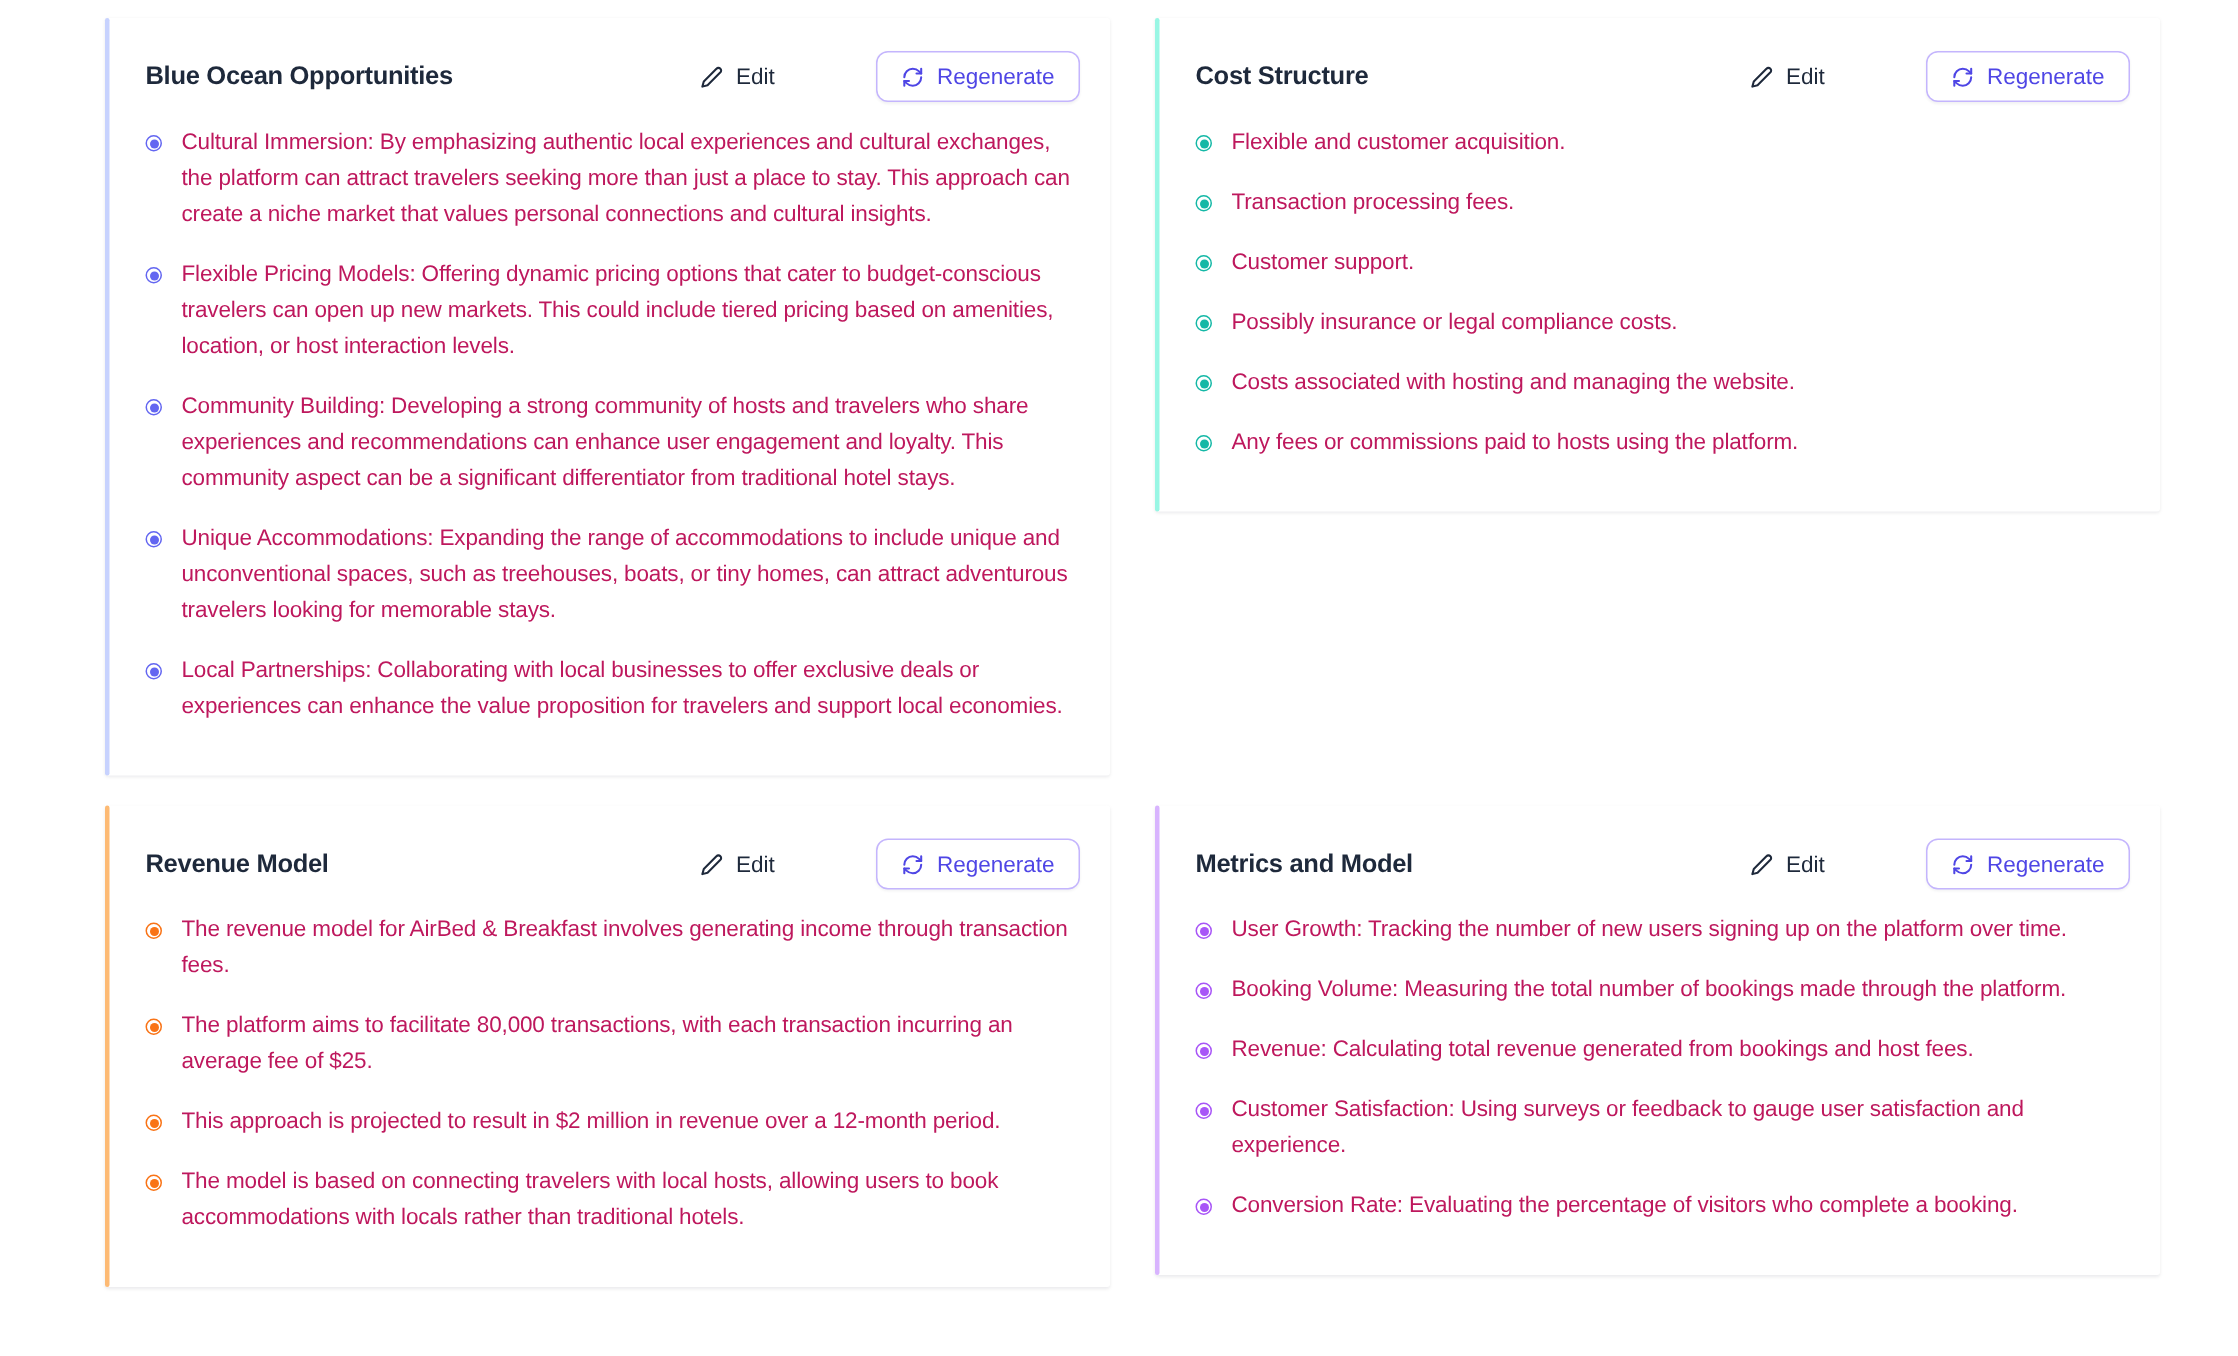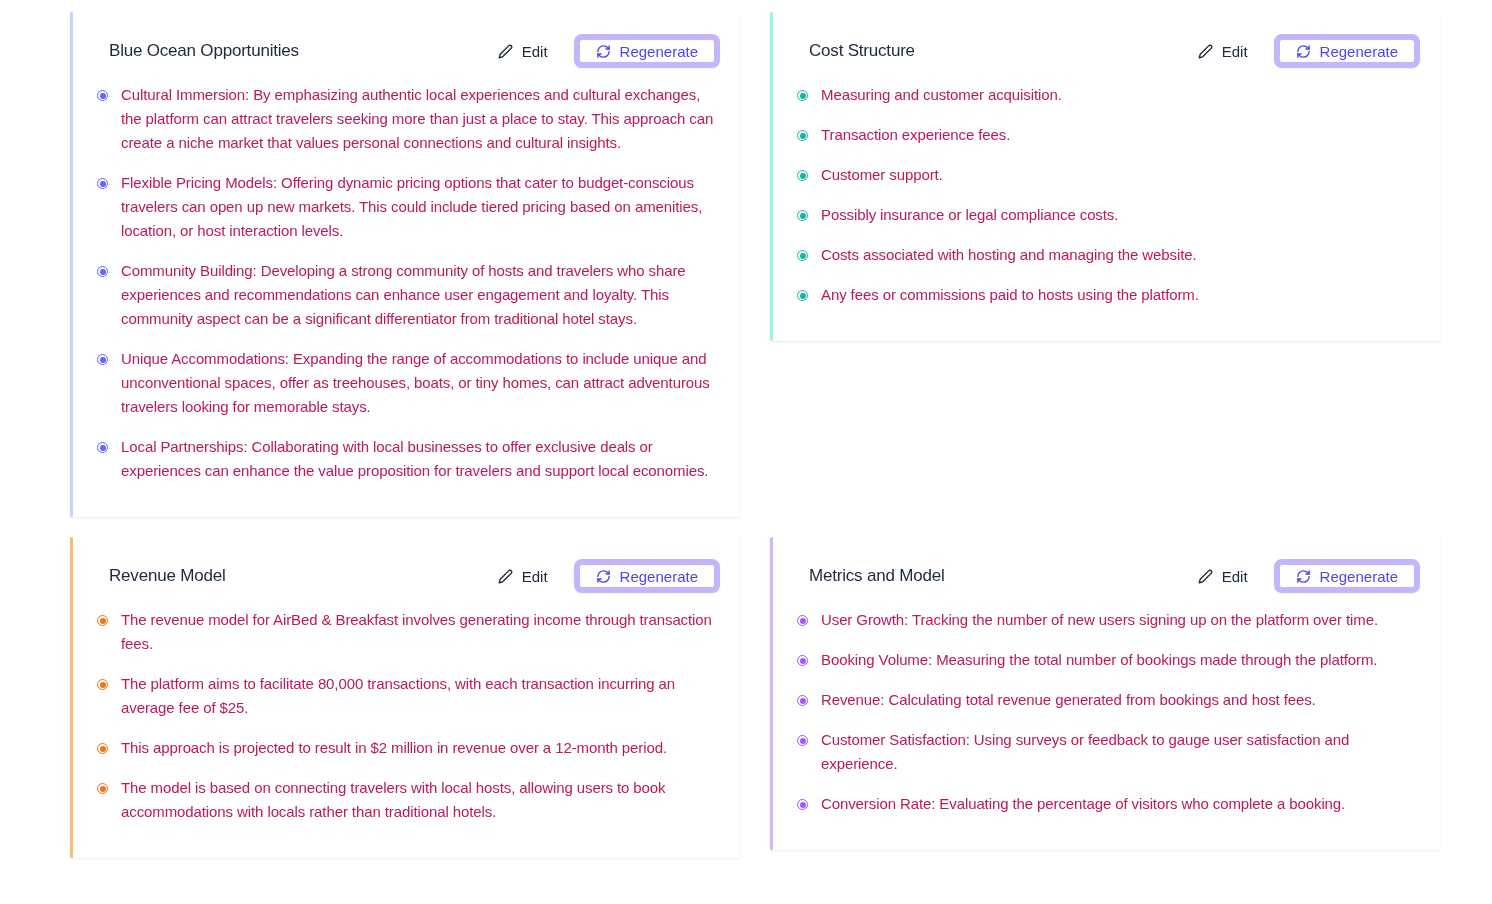--- a/index.html
+++ b/index.html
@@ -37,23 +37,23 @@
     border-radius: 2px;
     background: var(--accent-soft, #cbd5e1);
   }
   .card-header {
     display: flex;
     align-items: center;
     justify-content: space-between;
     height: 34px;
   }
   .card-title {
-    margin: 12px;
+    margin: 0;
     font-size: 17px;
-    font-weight: 400;
+    font-weight: 700;
     color: #1e293b;
     letter-spacing: -0.2px;
   }
   .actions {
     display: flex;
     gap: 24px;
   }
   .edit-btn {
     display: inline-flex;
     align-items: center;
@@ -66,30 +66,31 @@
     font-weight: 500;
     color: #1e293b;
     cursor: pointer;
   }
   .edit-btn svg { display: block; color: #1e293b; }
   .regen-btn {
     display: inline-flex;
     align-items: center;
     gap: 9px;
     background: #ffffff;
-    border: 6px solid #c4b5fd;
+    border: 1px solid #c4b5fd;
     border-radius: 8px;
     padding: 0 16px;
     height: 34px;
     font-family: inherit;
     font-size: 15px;
     font-weight: 500;
     color: #4f46e5;
     box-shadow: 0 1px 2px rgba(15, 23, 42, 0.06);
     cursor: pointer;
+    margin-left: 41px;
   }
   .regen-btn svg { display: block; color: #4f46e5; }
   ul.bullets {
     list-style: none;
     margin: 15px 0 0 0;
     padding: 0;
   }
   ul.bullets li {
     display: flex;
     align-items: flex-start;
@@ -157,21 +158,21 @@
         <li>
           <span class="dot"></span>
           <span class="bullet-text">Flexible Pricing Models: Offering dynamic pricing options that cater to budget-conscious travelers can open up new markets. This could include tiered pricing based on amenities, location, or host interaction levels.</span>
         </li>
         <li>
           <span class="dot"></span>
           <span class="bullet-text">Community Building: Developing a strong community of hosts and travelers who share experiences and recommendations can enhance user engagement and loyalty. This community aspect can be a significant differentiator from traditional hotel stays.</span>
         </li>
         <li>
           <span class="dot"></span>
-          <span class="bullet-text">Unique Accommodations: Expanding the range of accommodations to include unique and unconventional spaces, offer as treehouses, boats, or tiny homes, can attract adventurous travelers looking for memorable stays.</span>
+          <span class="bullet-text">Unique Accommodations: Expanding the range of accommodations to include unique and unconventional spaces, such as treehouses, boats, or tiny homes, can attract adventurous travelers looking for memorable stays.</span>
         </li>
         <li>
           <span class="dot"></span>
           <span class="bullet-text">Local Partnerships: Collaborating with local businesses to offer exclusive deals or experiences can enhance the value proposition for travelers and support local economies.</span>
         </li>
       </ul>
   </section>
 
   <section class="card" style="--accent: #14b8a6; --accent-soft: #99f6e4;">
     <header class="card-header">
@@ -194,25 +195,25 @@
                 <path d="M3 21v-5h5"></path>
               </svg>
             </span>
           <span>Regenerate</span>
         </button>
       </div>
     </header>
     <ul class="bullets">
         <li>
           <span class="dot"></span>
-          <span class="bullet-text">Measuring and customer acquisition.</span>
-        </li>
-        <li>
-          <span class="dot"></span>
-          <span class="bullet-text">Transaction experience fees.</span>
+          <span class="bullet-text">Flexible and customer acquisition.</span>
+        </li>
+        <li>
+          <span class="dot"></span>
+          <span class="bullet-text">Transaction processing fees.</span>
         </li>
         <li>
           <span class="dot"></span>
           <span class="bullet-text">Customer support.</span>
         </li>
         <li>
           <span class="dot"></span>
           <span class="bullet-text">Possibly insurance or legal compliance costs.</span>
         </li>
         <li>

